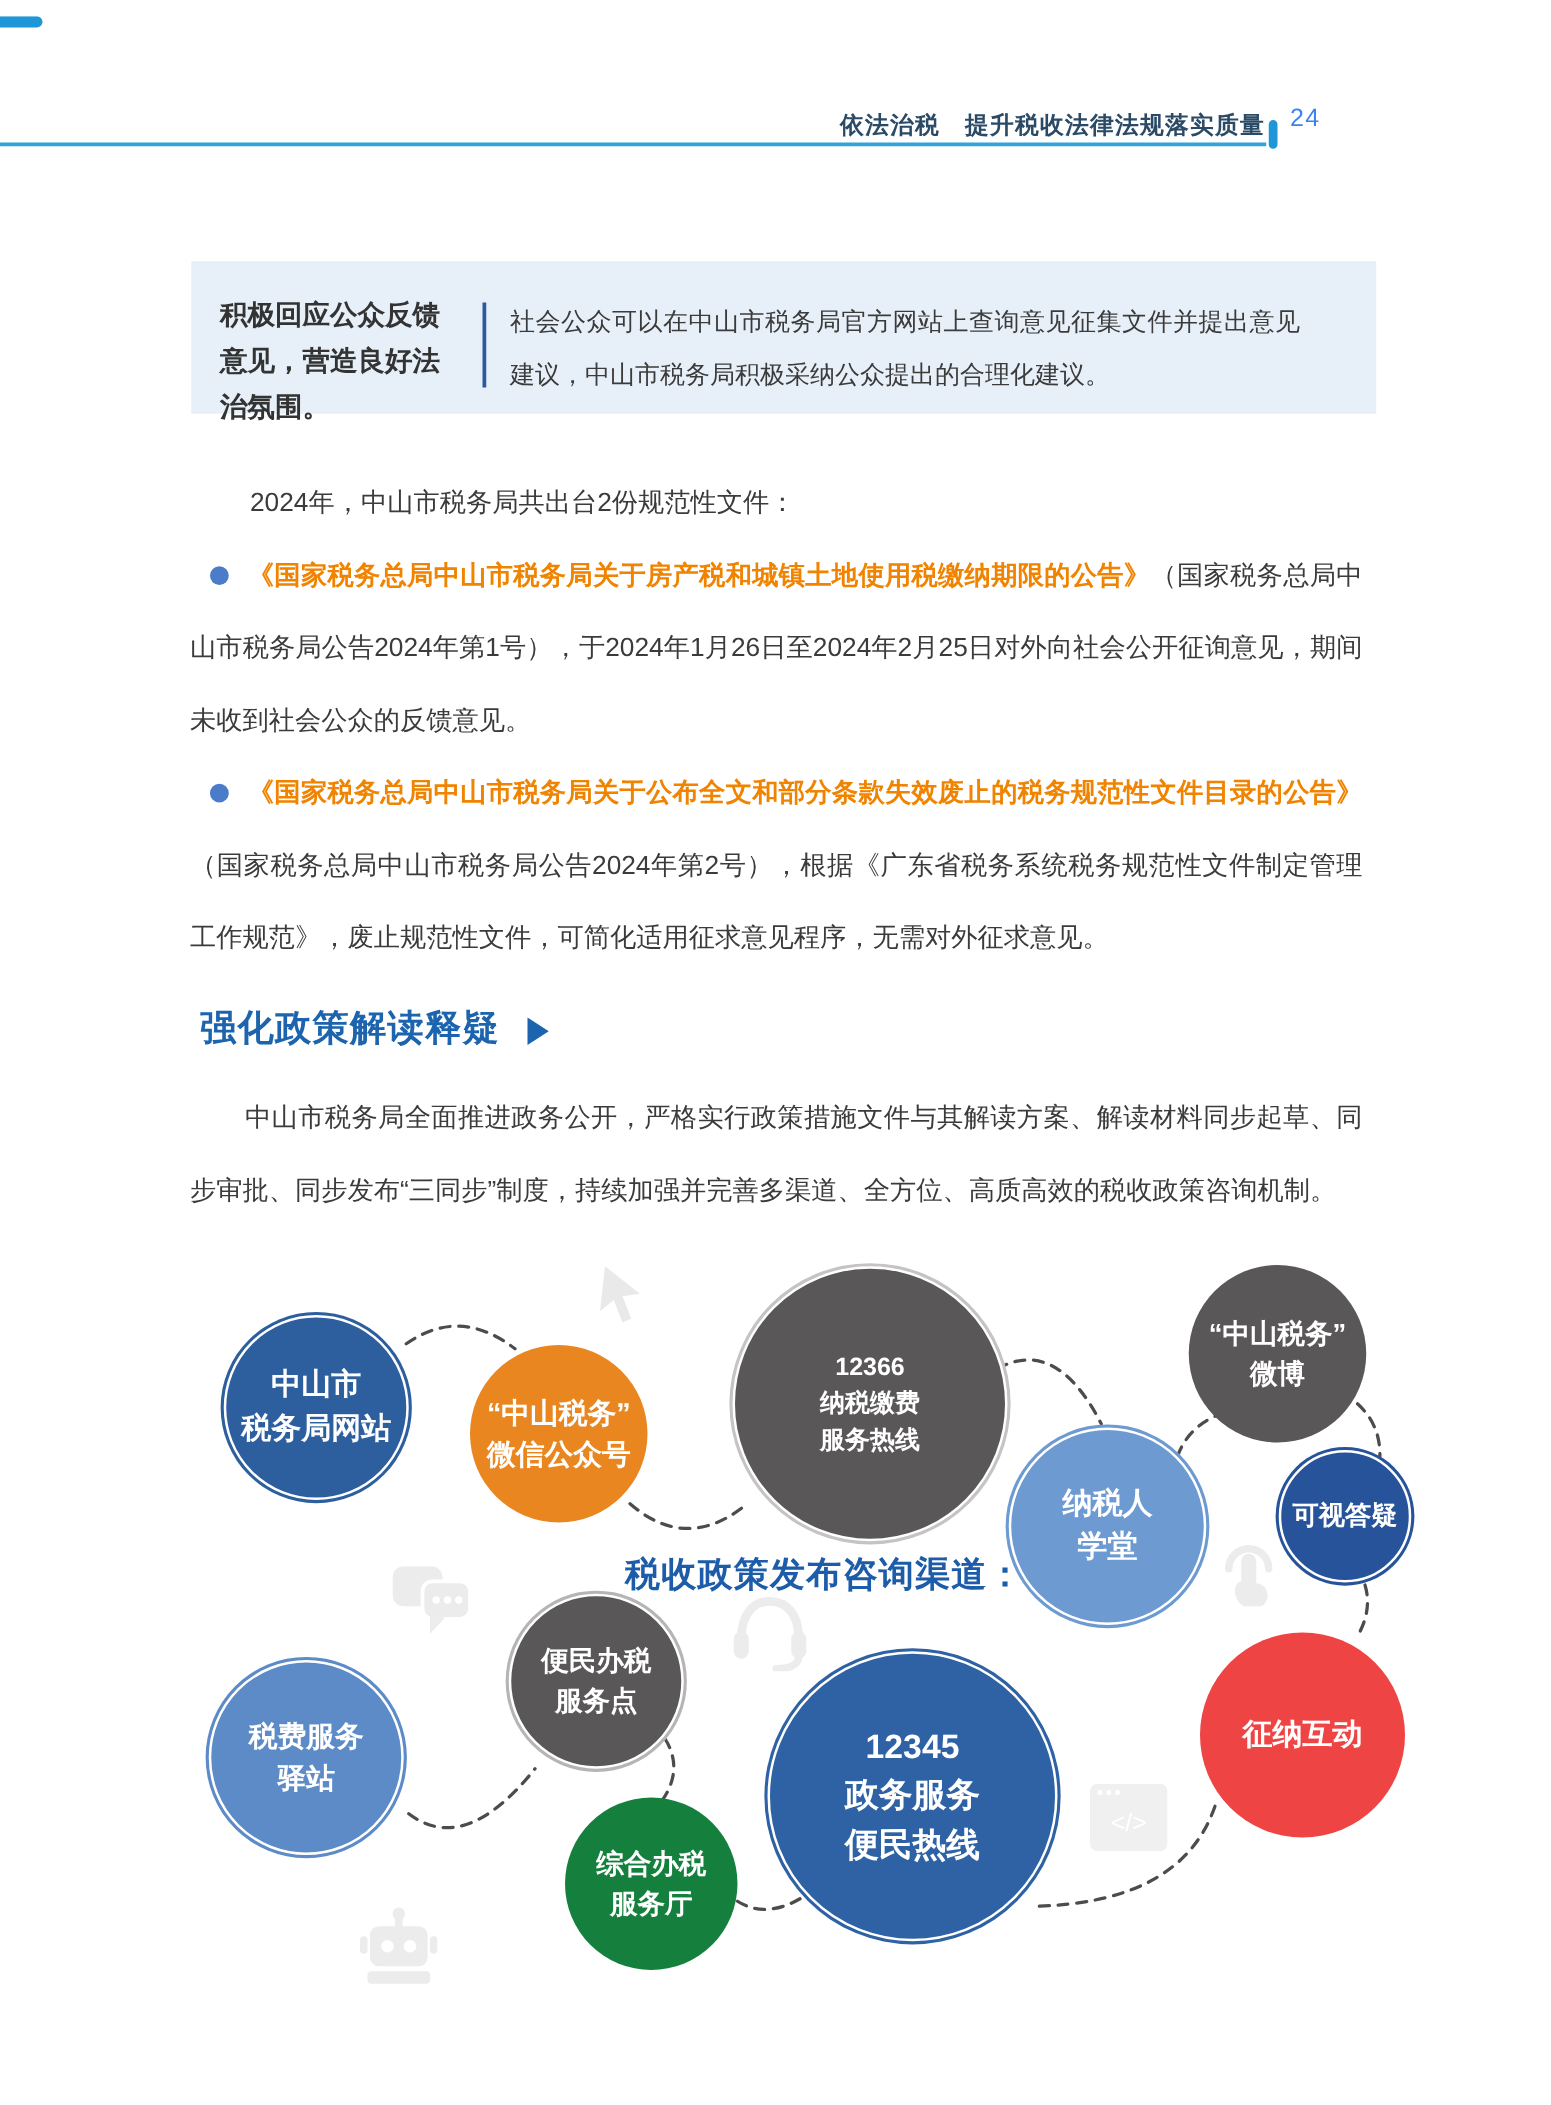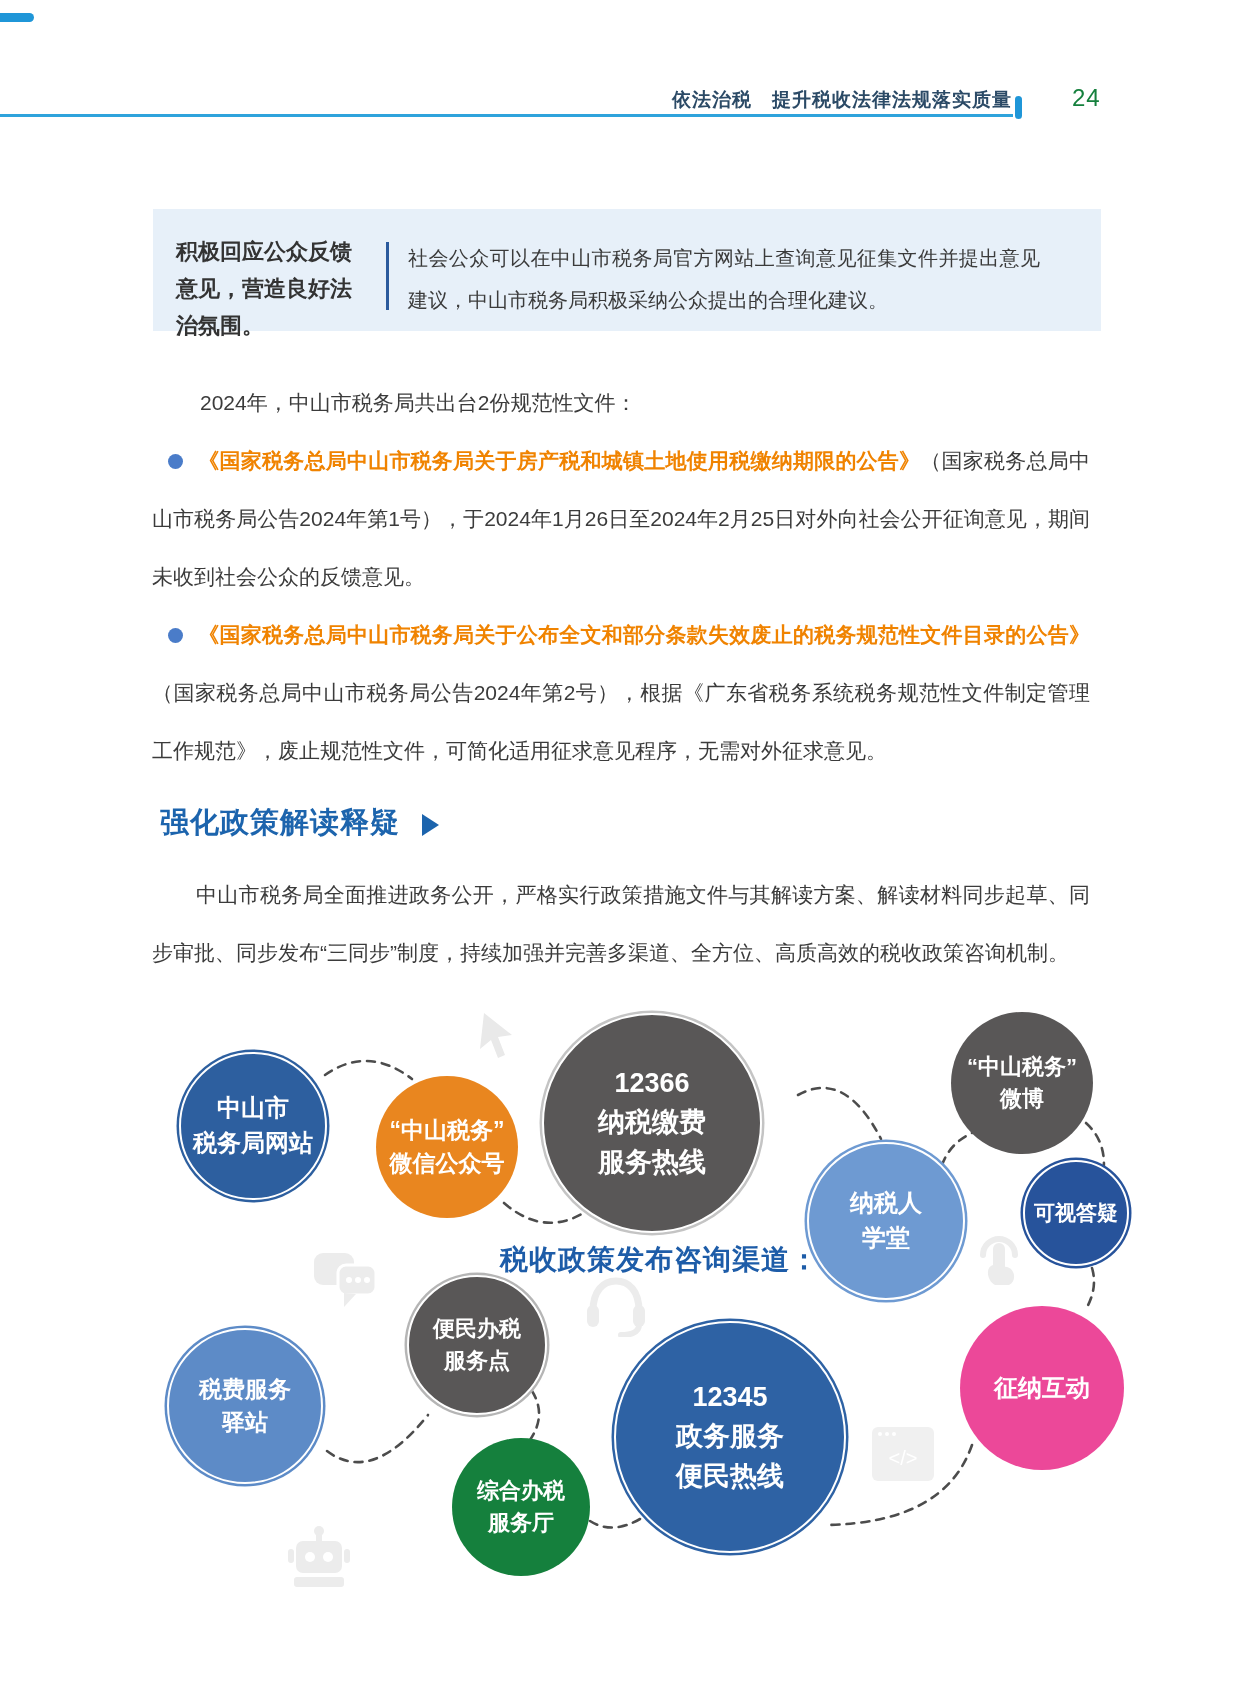--- a/index.html
+++ b/index.html
@@ -6,21 +6,21 @@
   html,body { background:#ffffff; }
   body { font-family:"Liberation Sans","DejaVu Sans",sans-serif; color:#3b3b3b; }
   .page { position:relative; width:1241px; height:1684px; margin:13px auto; background:#ffffff; overflow:hidden; }
 
   
   .corner-mark { position:absolute; left:0; top:0; width:34px; height:9px; background:#1f96d8; border-radius:0 5px 5px 0; }
   .header-row { position:absolute; top:74px; left:0; width:1012px; display:flex; justify-content:flex-end; align-items:flex-end; }
   .header-title { font-size:19px; font-weight:bold; color:#2b4a66; letter-spacing:1px; padding-bottom:6px; }
   .header-rule { position:absolute; top:101px; left:0; width:1013px; height:3px; background:#2fa3dc; }
   .header-bar { position:absolute; top:83px; left:1015px; width:7px; height:23px; border-radius:3.5px; background:#1f96d8; }
-  .page-num { position:absolute; top:71px; left:1072px; font-size:24px; color:#15803d; font-weight:500; letter-spacing:1px; }
+  .page-num { position:absolute; top:71px; left:1032px; font-size:20px; color:#3b82f6; font-weight:500; letter-spacing:1px; }
 
   
   .callout { position:absolute; left:153px; top:196px; width:948px; height:122px; background:#e7f0f9; }
   .callout-lead { position:absolute; left:23px; top:24px; width:176px; font-size:22px; font-weight:bold; color:#333; line-height:37px; }
   .callout-divider { position:absolute; left:233px; top:33px; width:3px; height:68px; background:#2a5a9d; }
   .callout-body { position:absolute; left:255px; top:28px; width:632px; font-size:20px; color:#3b3b3b; line-height:42px; text-align:justify; }
 
   
   .body-block { position:absolute; left:152px; top:361px; width:938px; font-size:21px; line-height:58px; color:#3b3b3b; text-align:justify; }
   .intro-p { text-indent:48px; }
@@ -37,29 +37,29 @@
   
   .diagram { position:absolute; left:0; top:990px; width:1241px; height:694px; }
   .diagram svg.connectors { position:absolute; left:0; top:0; z-index:1; }
   .deco-icon { position:absolute; z-index:0; }
   .bubble { position:absolute; z-index:2; border-radius:50%; display:flex; align-items:center; justify-content:center; text-align:center; color:#fff; font-weight:bold; white-space:pre-line; line-height:1.45; }
   .ringed { border:2.5px solid #fff; }
   .diagram-title { position:absolute; left:500px; top:238px; z-index:3; font-size:28px; font-weight:bold; color:#1d5ca8; letter-spacing:1px; }
 
   #c-website   { left:179px; top:49px;  width:148px; height:148px; background:#2d5f9f; box-shadow:0 0 0 2.5px #2d5f9f; font-size:24px; }
   #c-wechat    { left:376px; top:73px;  width:142px; height:142px; background:#e9861f; font-size:23px; }
-  #c-h12366    { left:542px; top:10px;  width:220px; height:220px; background:#595757; box-shadow:0 0 0 2.5px #c4c4c4; font-size:27px; }
+  #c-h12366    { left:586px; top:10px;  width:220px; height:220px; background:#595757; box-shadow:0 0 0 2.5px #c4c4c4; font-size:20px; }
   #c-weibo     { left:951px; top:9px;   width:142px; height:142px; background:#595757; font-size:22px; }
   #c-school    { left:807px; top:139px; width:158px; height:158px; background:#6e9ad2; box-shadow:0 0 0 2.5px #6e9ad2; font-size:24px; }
   #c-visual    { left:1023px; top:157px; width:106px; height:106px; background:#27539b; box-shadow:0 0 0 2.5px #27539b; font-size:21px; }
   #c-station   { left:167px; top:325px; width:156px; height:156px; background:#5d8bc7; box-shadow:0 0 0 2.5px #5d8bc7; font-size:23px; }
   #c-point     { left:407px; top:272px; width:140px; height:140px; background:#595757; box-shadow:0 0 0 2.5px #b5b5b5; font-size:22px; }
   #c-h12345    { left:614px; top:318px; width:232px; height:232px; background:#2e62a4; box-shadow:0 0 0 2.5px #2e62a4; font-size:27px; }
   #c-hall      { left:452px; top:435px; width:138px; height:138px; background:#15803d; font-size:22px; }
-  #c-interact  { left:960px; top:303px; width:164px; height:164px; background:#ec4899; font-size:24px; }
+  #c-interact  { left:960px; top:303px; width:164px; height:164px; background:#ef4444; font-size:24px; }
 
   .icon-cursor    { left:480px; top:10px; }
   .icon-chat      { left:314px; top:250px; }
   .icon-headset   { left:585px; top:272px; }
   .icon-tap       { left:973px; top:226px; }
   .icon-code      { left:872px; top:424px; }
   .icon-robot     { left:288px; top:522px; }
 </style>
 </head>
 <body>

